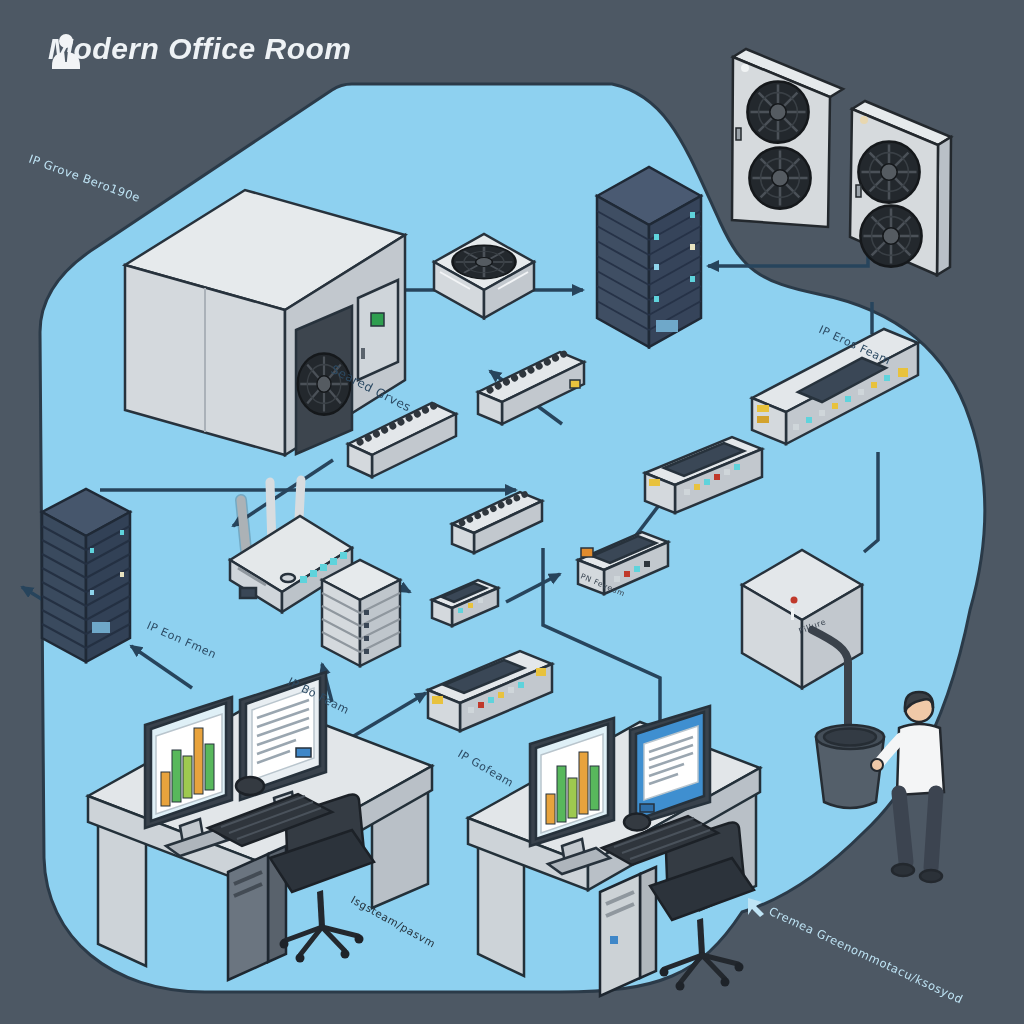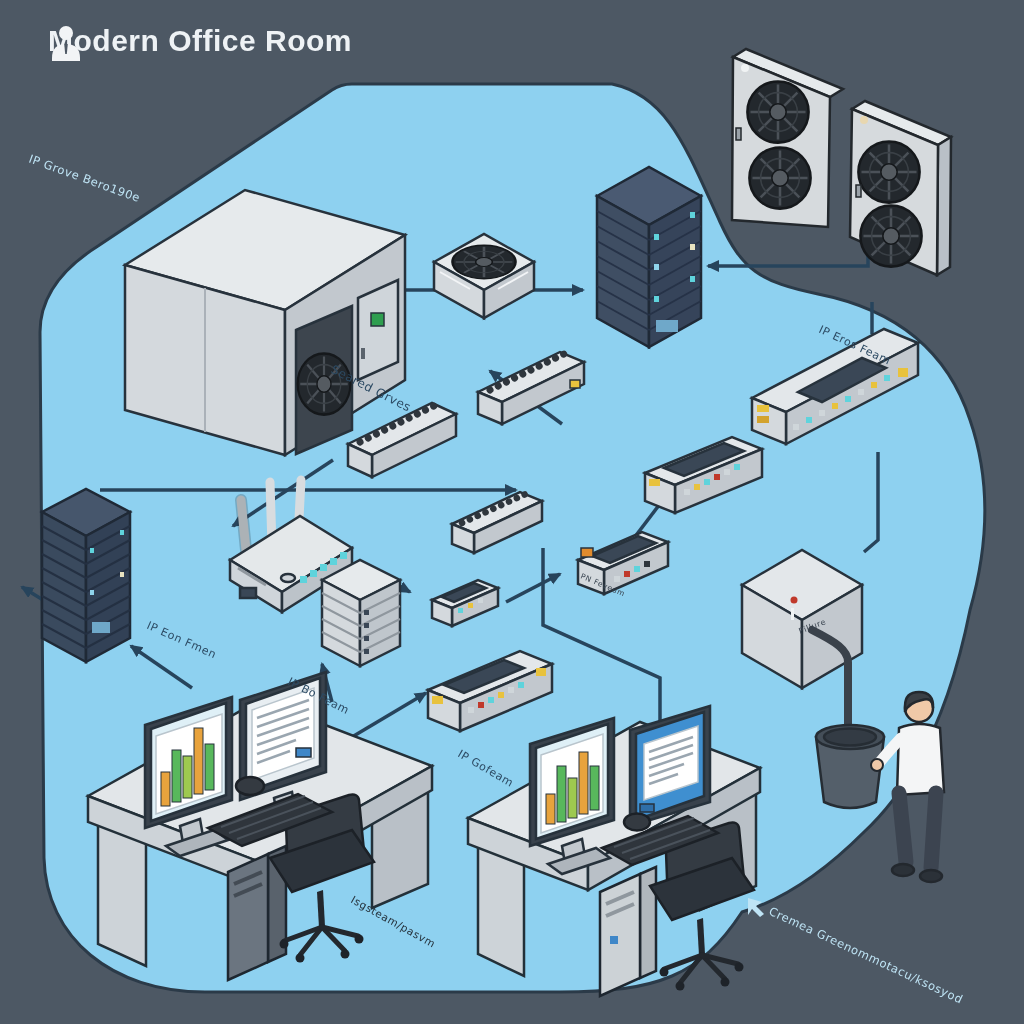--- a/index.html
+++ b/index.html
@@ -1,19 +1,19 @@
 <!DOCTYPE html>
 <html><head>
 <meta charset="utf-8">
 <style>
   html,body{margin:0;padding:0;width:1024px;height:1024px;overflow:hidden;
     background:#4d5864;font-family:"Liberation Sans",sans-serif;}
   .stage{position:relative;width:1024px;height:1024px;}
   svg{position:absolute;left:0;top:0;}
-  .header{position:absolute;left:48px;top:24px;display:flex;align-items:center;gap:16px;z-index:5;}
+  .header{position:absolute;left:48px;top:32px;display:flex;align-items:center;gap:16px;z-index:5;font-style:italic;}
   .title{color:#eef2f5;font-size:30px;font-weight:600;letter-spacing:.5px;}
   .lbl{font-family:"DejaVu Sans",sans-serif;letter-spacing:.6px;}
 </style>
 </head>
 <body>
 
 <div class="stage">
 
   <div class="header">
     <svg width="36" height="38" viewBox="0 0 36 38">

